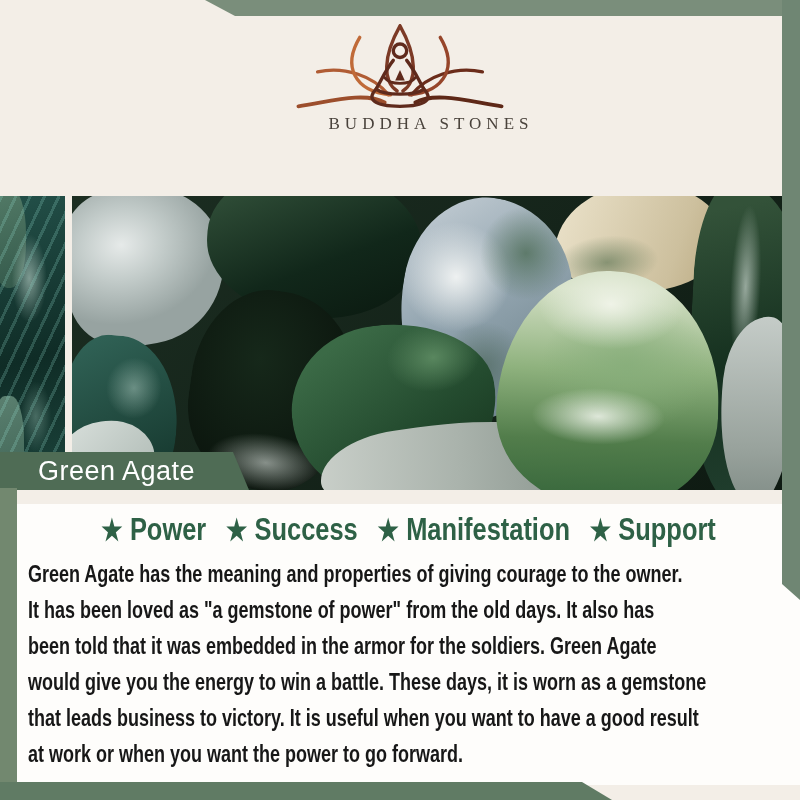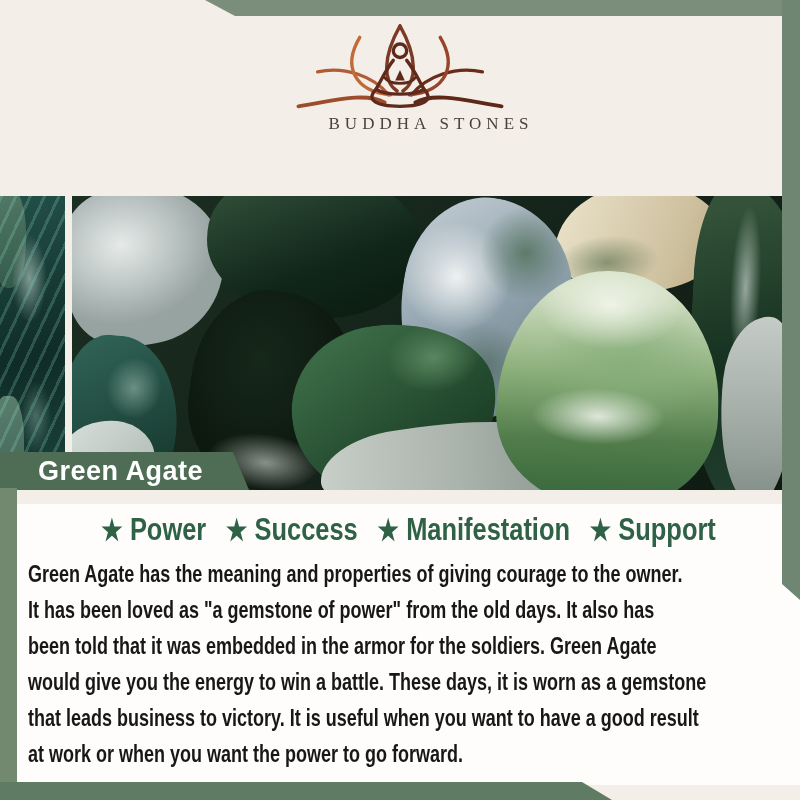--- a/index.html
+++ b/index.html
@@ -84,21 +84,21 @@
     border-radius:40% 60% 50% 50%;
     background:radial-gradient(40% 30% at 60% 30%,rgba(210,235,225,.4) 0%,transparent 60%),
       linear-gradient(150deg,#2f6054 10%,#173a30 80%);}
   .st-left-white{left:-12px;top:225px;width:95px;height:80px;transform:rotate(-6deg);
     border-radius:50% 50% 45% 55%;
     background:linear-gradient(140deg,#d9e0dc,#aab6b0);}
   
   .caption-bar{position:absolute;left:0;top:452px;width:249px;height:38px;background:#4f6c55;
     clip-path:polygon(0 0,233px 0,249px 38px,0 38px);z-index:5;}
   .caption-label{position:absolute;left:38px;top:0;height:22px;line-height:39px;
-    font-size:27px;font-weight:bold;color:#ffffff;letter-spacing:0.5px;white-space:nowrap;}
+    font-size:27px;font-weight:normal;color:#ffffff;letter-spacing:0.5px;white-space:nowrap;}
   
   .desc-panel{position:absolute;left:17px;top:504px;width:783px;height:281px;background:#fefdfb;}
   .benefits-bar{position:absolute;left:0;top:8px;width:783px;display:flex;justify-content:center;
     gap:24px;white-space:nowrap;transform:scaleX(0.82);transform-origin:50% 50%;}
   .benefit-item{display:flex;align-items:center;gap:9px;
     font-size:31px;font-weight:bold;color:#2e6146;}
   .benefit-item .star{font-size:29px;}
   .description-text{position:absolute;left:11px;top:52px;width:1200px;
     transform:scaleX(0.75);transform-origin:0 0;
     font-size:24px;line-height:36px;font-weight:bold;color:#171717;white-space:pre-line;}

